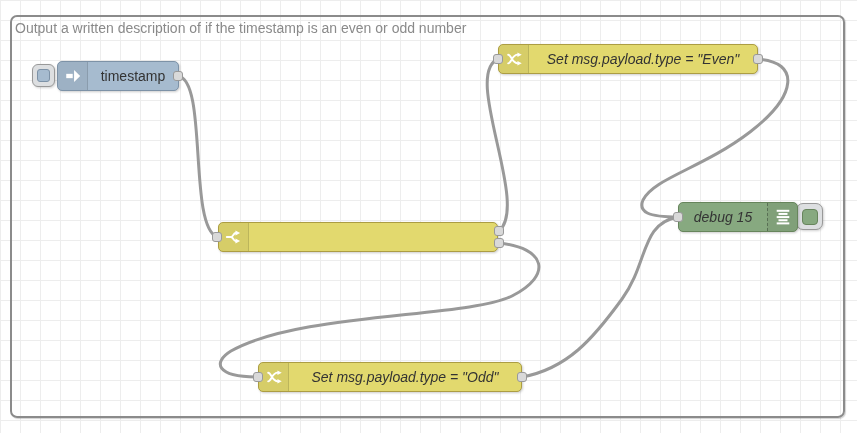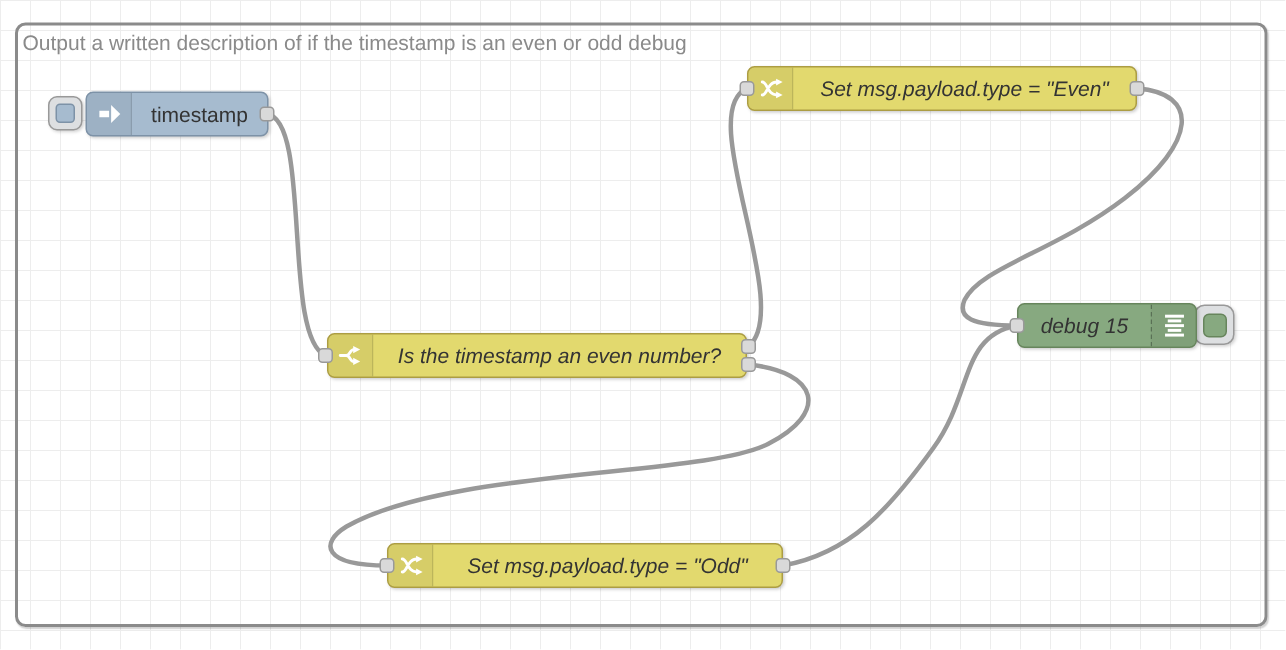--- a/index.html
+++ b/index.html
@@ -58,21 +58,21 @@
   .btn-debug{left:796px;top:203px;width:27px;height:27px;border-radius:7px;}
   .btn-debug .inner{width:16px;height:16px;border-radius:4px;background:#87a980;border-color:#67855c;}
 </style>
 </head>
 <body>
 
 <div class="canvas">
 
   <div class="frame"></div>
 
-  <div class="caption">Output a written description of if the timestamp is an even or odd debug</div>
+  <div class="caption">Output a written description of if the timestamp is an even or odd number</div>
 
   <svg class="wires" width="857" height="433">
     <path d="M 178 76 C 208 80 188 225 217 237"></path>
     <path d="M 499 231 C 530 205 462 74 498 59"></path>
     <path d="M 499 243 C 546 248 553 275 512 296 C 468 318 300 312 231 351 C 213 362 215 377 258 377"></path>
     <path d="M 758 59 C 800 62 798 95 750 132 C 703 168 654 178 643 200 C 638 212 648 217 678 217"></path>
     <path d="M 522 377 C 567 369 593 339 622 299 C 649 262 640 224 678 217"></path>
   </svg>
 
   <div class="nbutton btn-inject">
@@ -90,21 +90,20 @@
   </div>
 
   <div class="node n-fn" style="left:218px;top:222px;width:280px;">
     <div class="iconstrip">
       <svg width="18" height="18" viewBox="0 0 20 20">
         <path d="M2 10 H6.5 C9.5 10 9 5.6 12 5.6 M6.5 10 C9.5 10 9 14.4 12 14.4" stroke="#fff" stroke-width="2.1" fill="none" stroke-linecap="round"></path>
         <path d="M11.6 2.9 L16.8 5.6 L11.6 8.3 Z" fill="#fff"></path>
         <path d="M11.6 11.7 L16.8 14.4 L11.6 17.1 Z" fill="#fff"></path>
       </svg>
     </div>
-    <div class="nlabel it">Is the timestamp an even number?</div>
   </div>
 
   <div class="node n-fn" style="left:498px;top:44px;width:260px;">
     <div class="iconstrip">
       <svg width="18" height="18" viewBox="0 0 20 20">
         <path d="M3.5 5.2 C7.5 5.2 7 14.8 14.5 14.8 M3.5 14.8 C7.5 14.8 7 5.2 14.5 5.2" stroke="#fff" stroke-width="2.1" fill="none" stroke-linecap="round"></path>
         <path d="M13.8 2.7 L18.6 5.2 L13.8 7.7 Z" fill="#fff"></path>
         <path d="M13.8 12.3 L18.6 14.8 L13.8 17.3 Z" fill="#fff"></path>
       </svg>
     </div>

